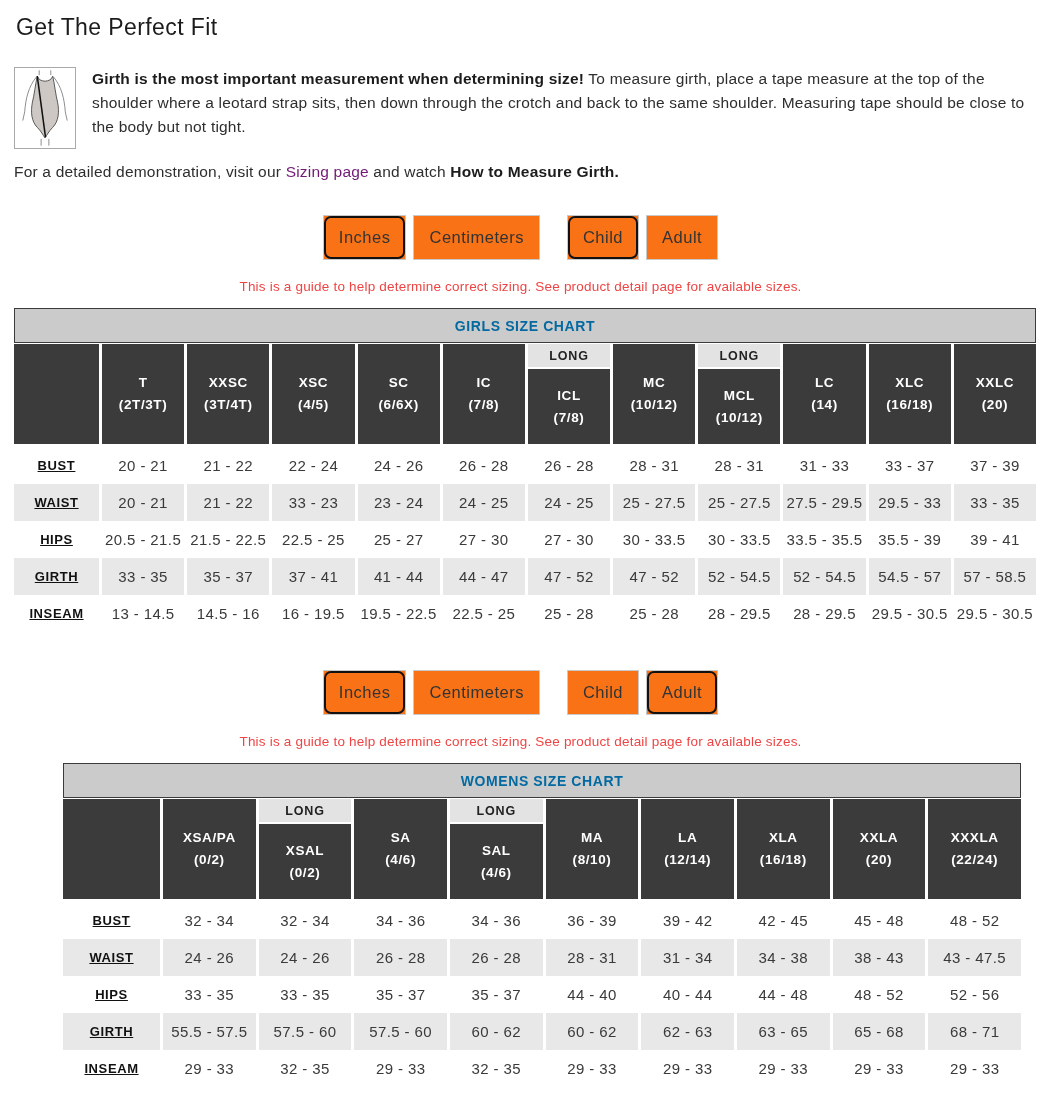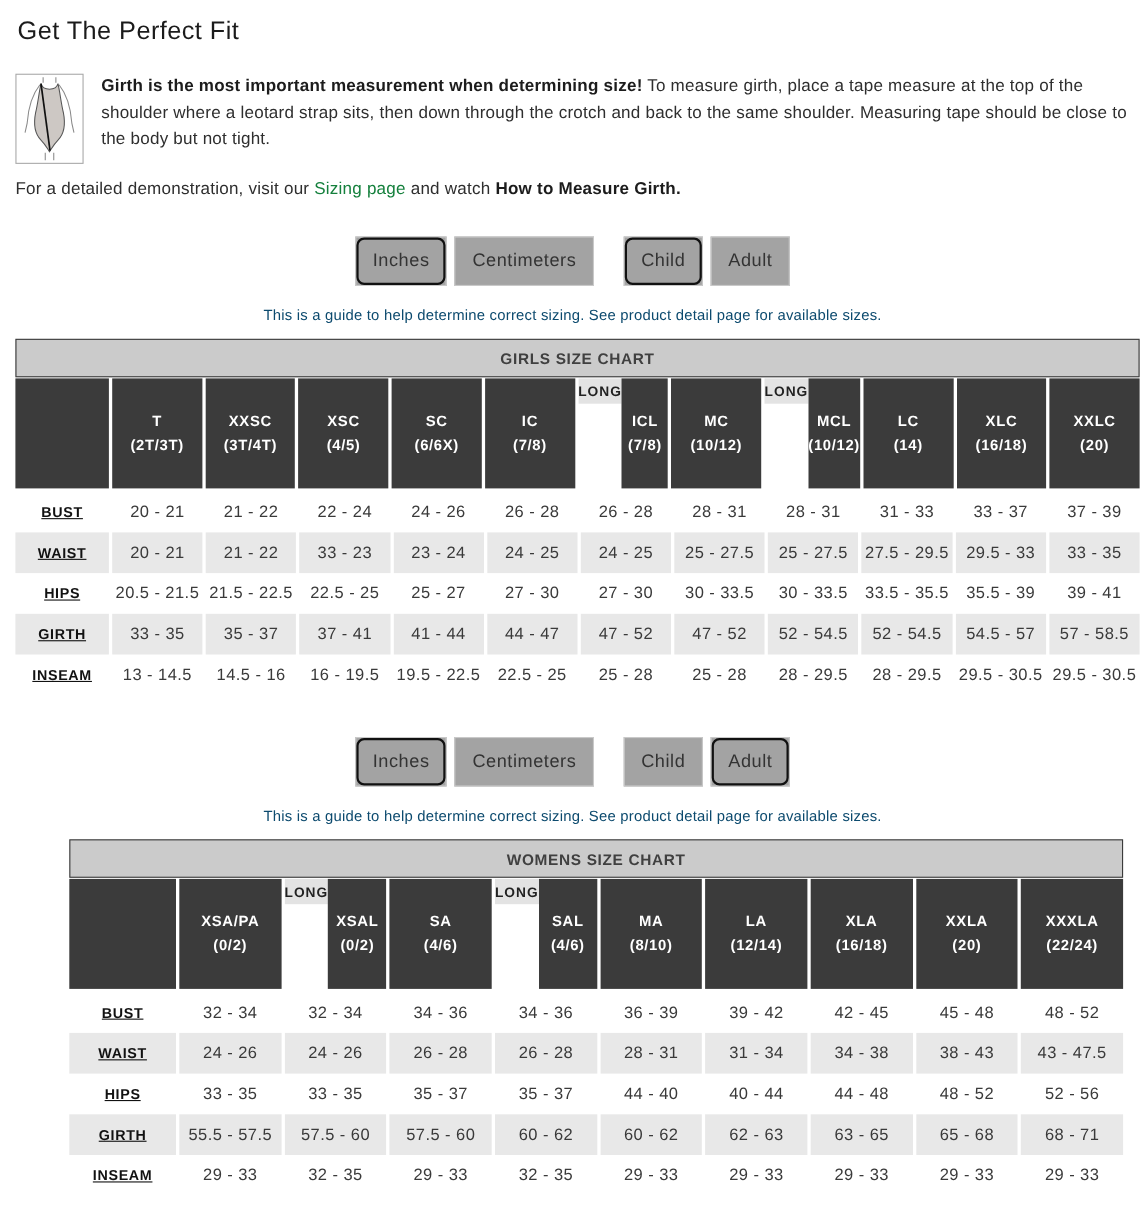--- a/index.html
+++ b/index.html
@@ -13,52 +13,52 @@
     color:#1b1b1b; margin:0 0 26px 2px;
   }
   .intro { display:flex; gap:16px; margin-bottom:14px; }
   .leotard-box {
     width:62px; height:82px; border:1px solid #a9a9a9; flex:none;
     display:flex; align-items:center; justify-content:center; box-sizing:border-box;
   }
   .intro-text { font-size:15.5px; line-height:1.55; max-width:945px; letter-spacing:0.2px; }
   .intro-text b, .demo-line b { color:#1c1c1c; }
   .demo-line { font-size:15.5px; letter-spacing:0.2px; margin:14px 0 0 0; }
-  .link { color:#15803d; text-decoration:none; cursor:pointer; }
+  .link { color:#701a75; text-decoration:none; cursor:pointer; }
 
   .toggle-row { display:flex; justify-content:center; margin-top:34px; }
   .toggle-row.second { margin-top:38px; }
   .btn {
-    appearance:none; background:#a3a3a3; border:1px solid #c9c9c9;
+    appearance:none; background:#f97316; border:1px solid #c9c9c9;
     height:45px; padding:0 15px; font-size:16.5px; letter-spacing:0.5px;
     color:#333; display:flex; align-items:center; position:relative;
     font-family:"Liberation Sans", sans-serif; cursor:pointer; box-sizing:border-box;
   }
   .btn + .btn { margin-left:7px; }
   .btn.group-gap { margin-left:27px; }
   .btn.selected::after {
     content:""; position:absolute; inset:0;
     border:2.5px solid #111; border-radius:7px; pointer-events:none;
   }
 
-  .guide-note { text-align:center; font-size:13.5px; letter-spacing:0.2px; margin-top:19px; color:#0c4a6e; }
+  .guide-note { text-align:center; font-size:13.5px; letter-spacing:0.2px; margin-top:19px; color:#ef4444; }
 
   .chart { margin-top:14px; }
   .girls-chart  { margin-left:0px;  width:1022px; }
   .womens-chart { margin-left:49px; width:958px; }
   .chart-title {
     height:35px; background:#cbcbcb; border:1px solid #3b3b3b; box-sizing:border-box;
     display:flex; align-items:center; justify-content:center;
-    font-weight:bold; font-size:14px; letter-spacing:0.6px; color:#404040;
+    font-weight:bold; font-size:14px; letter-spacing:0.6px; color:#0369a1;
   }
   .grid-row { display:grid; column-gap:3px; }
   .girls-chart  .grid-row { grid-template-columns:85px repeat(11, 1fr); }
   .womens-chart .grid-row { grid-template-columns:97px repeat(9, 1fr); }
   .header-row { margin-top:1px; height:100px; margin-bottom:3px; }
-  .header-cell { display:flex; flex-direction:row; }
+  .header-cell { display:flex; flex-direction:column; }
   .dark-area {
     flex:1; background:#3b3b3b; color:#fff;
     display:flex; flex-direction:column; align-items:center; justify-content:center;
     font-weight:bold; font-size:13.5px; letter-spacing:0.6px; line-height:1.6;
   }
   .long-strip {
     height:23px; background:#e3e3e3; margin-bottom:2px; flex:none;
     display:flex; align-items:center; justify-content:center;
     font-weight:bold; font-size:12.5px; letter-spacing:0.9px; color:#222;
   }

